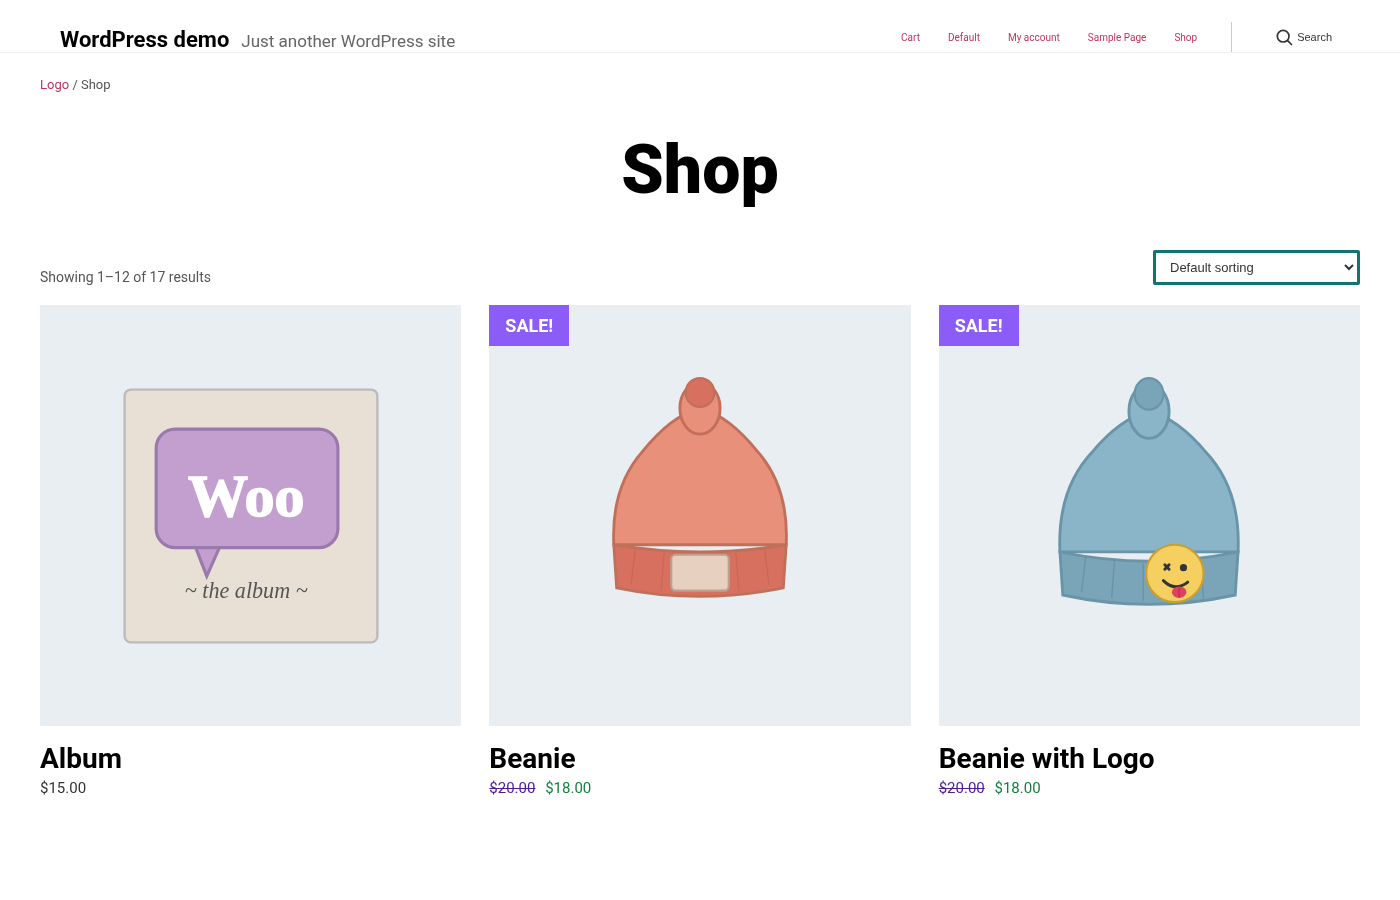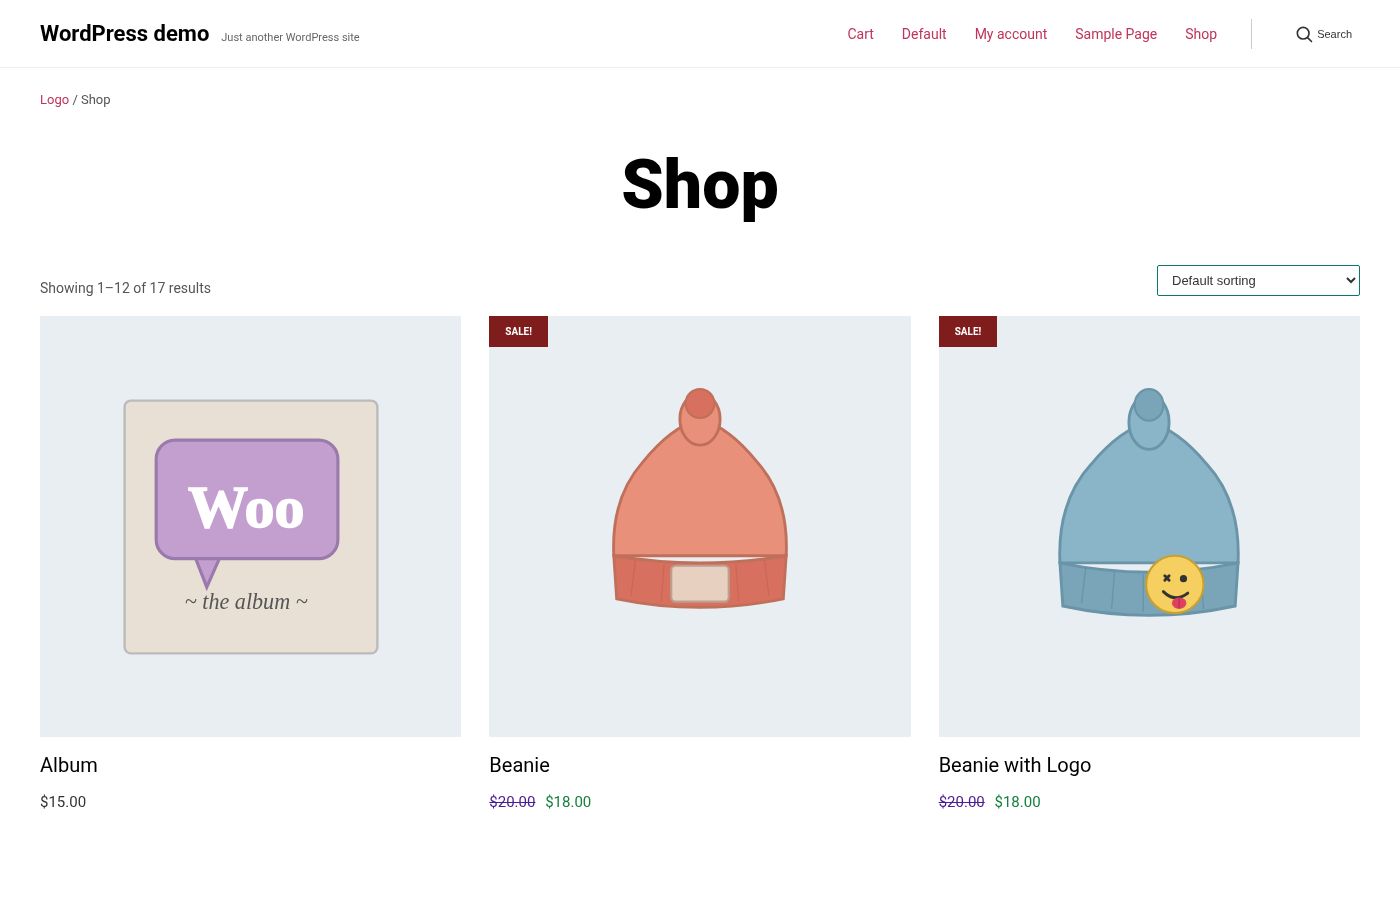--- a/index.html
+++ b/index.html
@@ -1,49 +1,49 @@
 <!DOCTYPE html>
 <html><head>
   <meta charset="utf-8">
   <style>
     * { box-sizing: border-box; margin: 0; padding: 0; }
     body { font-family: -apple-system, BlinkMacSystemFont, "Segoe UI", Roboto, sans-serif; background: #fff; color: #333; }
 
     
     header {
       display: flex;
-      align-items: center;
-      padding: 0 40px;
-      height: 68px;
+      align-items: flex-end;
+      padding: 0 60px;
+      height: 53px;
       border-bottom: 1px solid #eee;
     }
     .site-branding {
       display: flex;
       align-items: baseline;
       gap: 12px;
       flex: 1;
     }
     .site-title {
       font-size: 22px;
       font-weight: 700;
       color: #000;
     }
     .site-tagline {
-      font-size: 11px;
+      font-size: 17px;
       color: #666;
     }
     nav {
       display: flex;
       align-items: center;
       gap: 28px;
     }
     nav a {
       color: #c0335a;
       text-decoration: none;
-      font-size: 14px;
+      font-size: 10px;
     }
     .nav-divider {
       width: 1px;
       height: 30px;
       background: #ccc;
       margin: 0 6px;
     }
     .search-btn {
       display: flex;
       align-items: center;
@@ -86,21 +86,21 @@
       justify-content: space-between;
       padding: 0 40px 20px;
     }
     .results-count {
       font-size: 14px;
       color: #555;
     }
     .sort-select {
       padding: 6px 28px 6px 10px;
       font-size: 13px;
-      border: 1px solid #0f766e;
+      border: 3px solid #0f766e;
       border-radius: 2px;
       appearance: auto;
       cursor: pointer;
       background: #fff;
       color: #333;
     }
 
     
     .product-grid {
       display: grid;
@@ -119,35 +119,35 @@
       display: flex;
       align-items: center;
       justify-content: center;
       overflow: hidden;
       position: relative;
     }
     .sale-badge {
       position: absolute;
       top: 0;
       left: 0;
-      background: #7f1d1d;
+      background: #8b5cf6;
       color: #fff;
       font-weight: 700;
-      font-size: 10px;
+      font-size: 18px;
       padding: 10px 16px;
       z-index: 2;
     }
     .product-info {
       padding: 16px 0 8px;
     }
     .product-name {
-      font-size: 20px;
-      font-weight: 400;
+      font-size: 28px;
+      font-weight: 700;
       color: #000;
-      margin-bottom: 16px;
+      margin-bottom: 4px;
     }
     .product-price {
       font-size: 15px;
       color: #333;
     }
     .price-old {
       text-decoration: line-through;
       color: #4c1d95;
       margin-right: 6px;
     }

